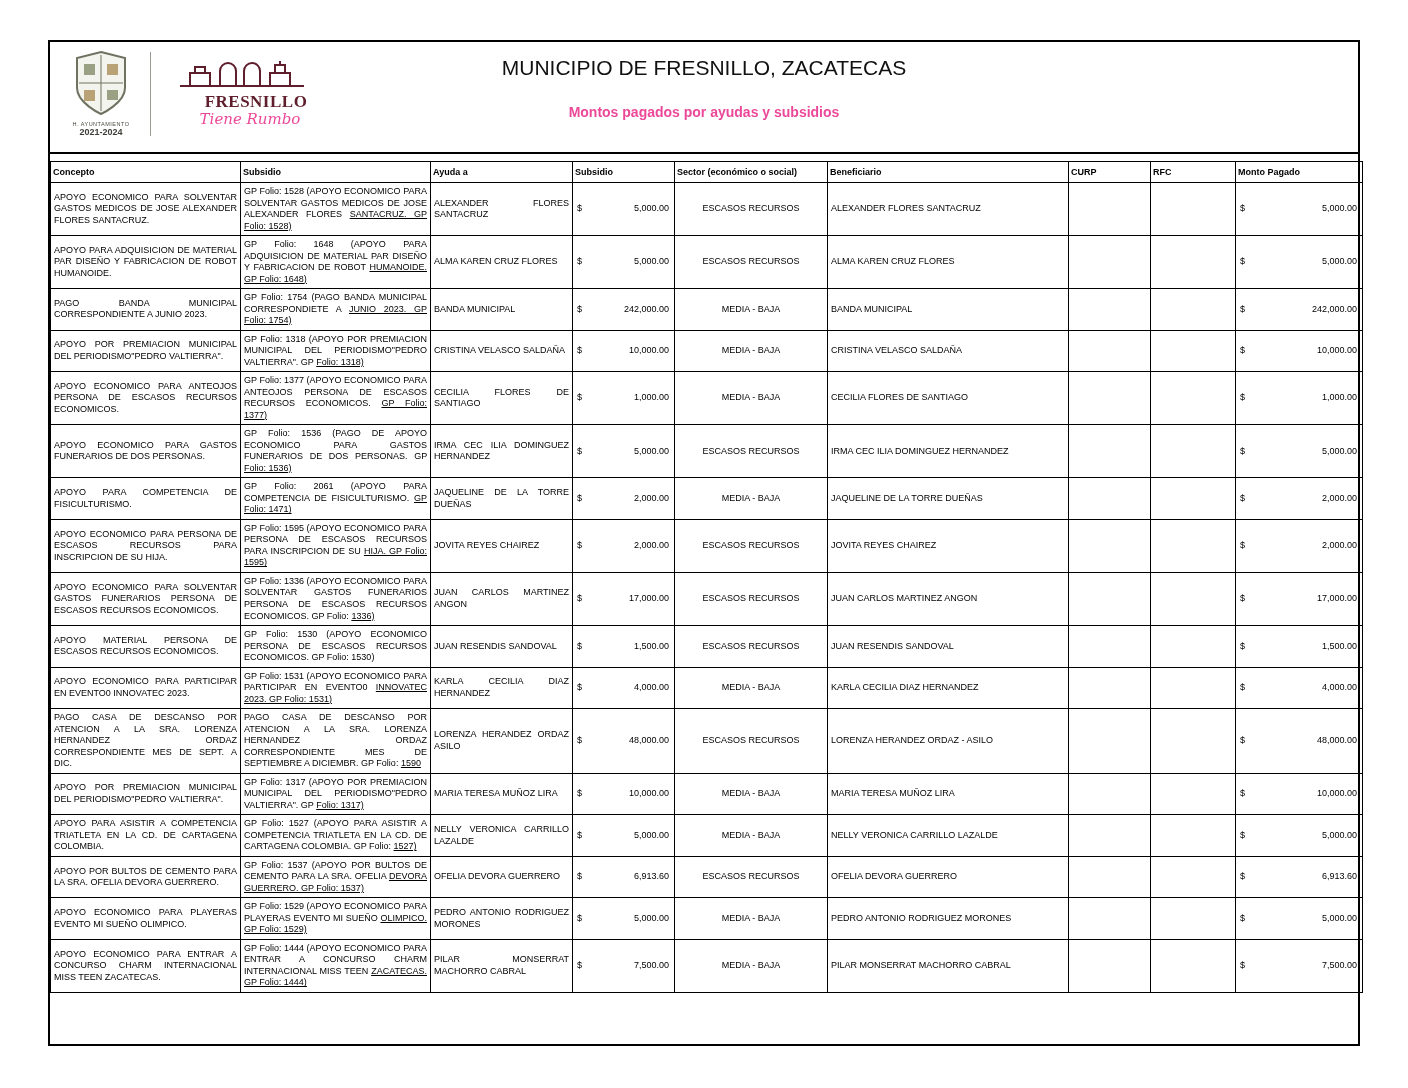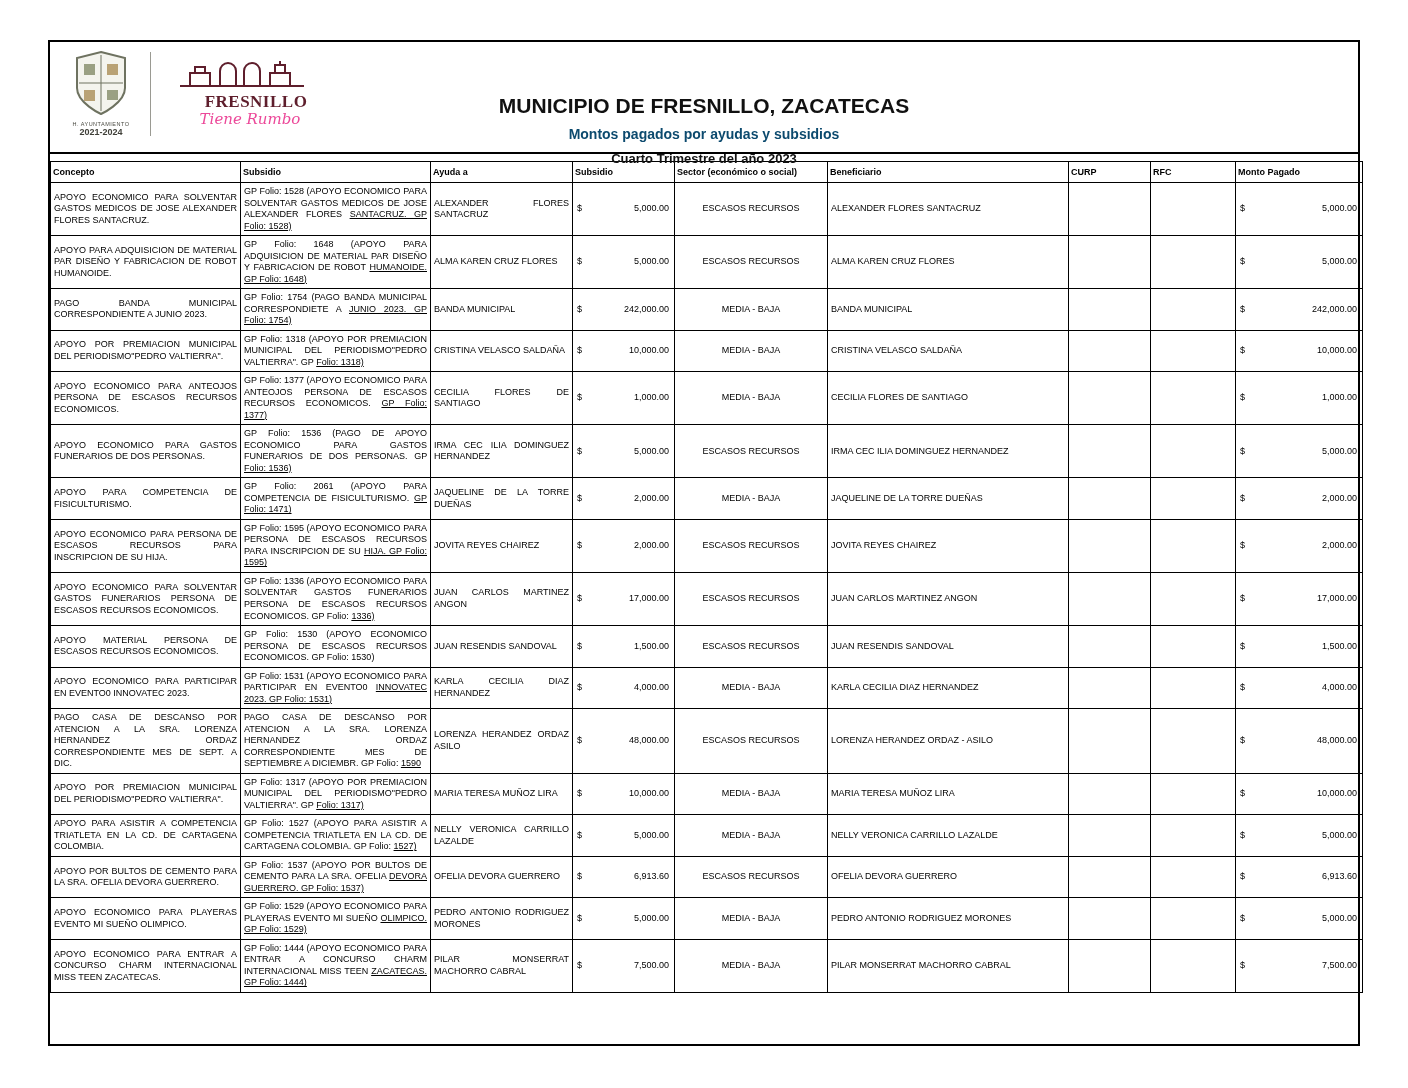--- a/index.html
+++ b/index.html
@@ -82,22 +82,22 @@
     font-size: 15px;
     color: #ec4899;
     line-height: 1.1;
     margin-top: 1px;
     margin-left: 16px;
   }
   .titles {
     text-align: center;
     padding-top: 14px;
   }
-  .doc-title   { font-size: 21px; font-weight: bold; color: #111; margin-top: 38px; }
-  .doc-subtitle{ font-size: 14px; font-weight: bold; color: #0c4a6e; margin-top: 8px; }
+  .doc-title   { font-size: 21px; font-weight: normal; color: #111; }
+  .doc-subtitle{ font-size: 14px; font-weight: bold; color: #ec4899; margin-top: 24px; }
   .doc-period  { font-size: 13px; font-weight: bold; color: #111; margin-top: 9px; }
 
   
   table.report {
     width: 100%;
     border-collapse: collapse;
     table-layout: fixed;
     margin-top: 7px;
     font-size: 9px;
     color: #000;
@@ -172,21 +172,20 @@
         </span>
         <span class="brand-name">FRESNILLO</span>
         <span class="brand-tagline">Tiene Rumbo</span>
       </div>
 
     </div>
 
     <div class="titles">
       <div class="doc-title">MUNICIPIO DE FRESNILLO, ZACATECAS</div>
       <div class="doc-subtitle">Montos pagados por ayudas y subsidios</div>
-      <div class="doc-period">Cuarto Trimestre del año 2023</div>
     </div>
   </div>
 
   <table class="report">
     <colgroup>
       <col style="width:190px">
       <col style="width:190px">
       <col style="width:142px">
       <col style="width:102px">
       <col style="width:153px">

